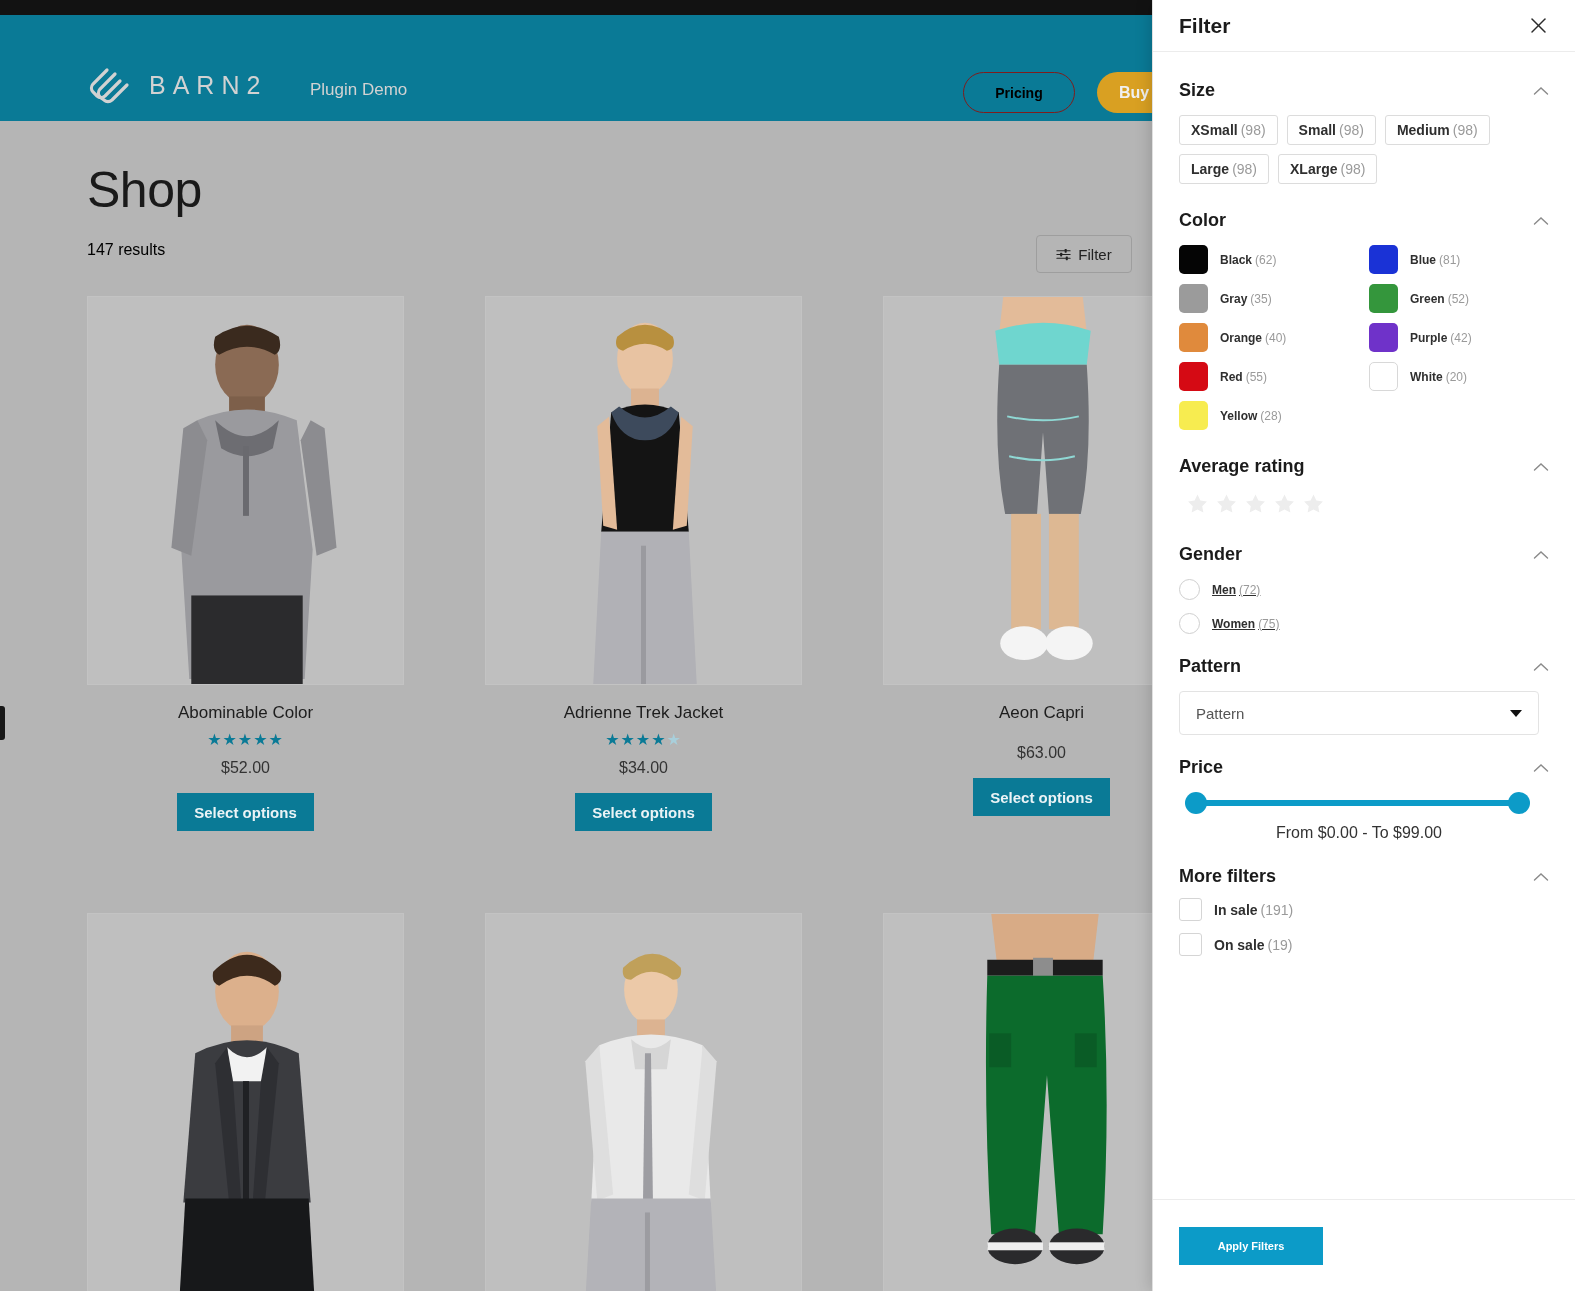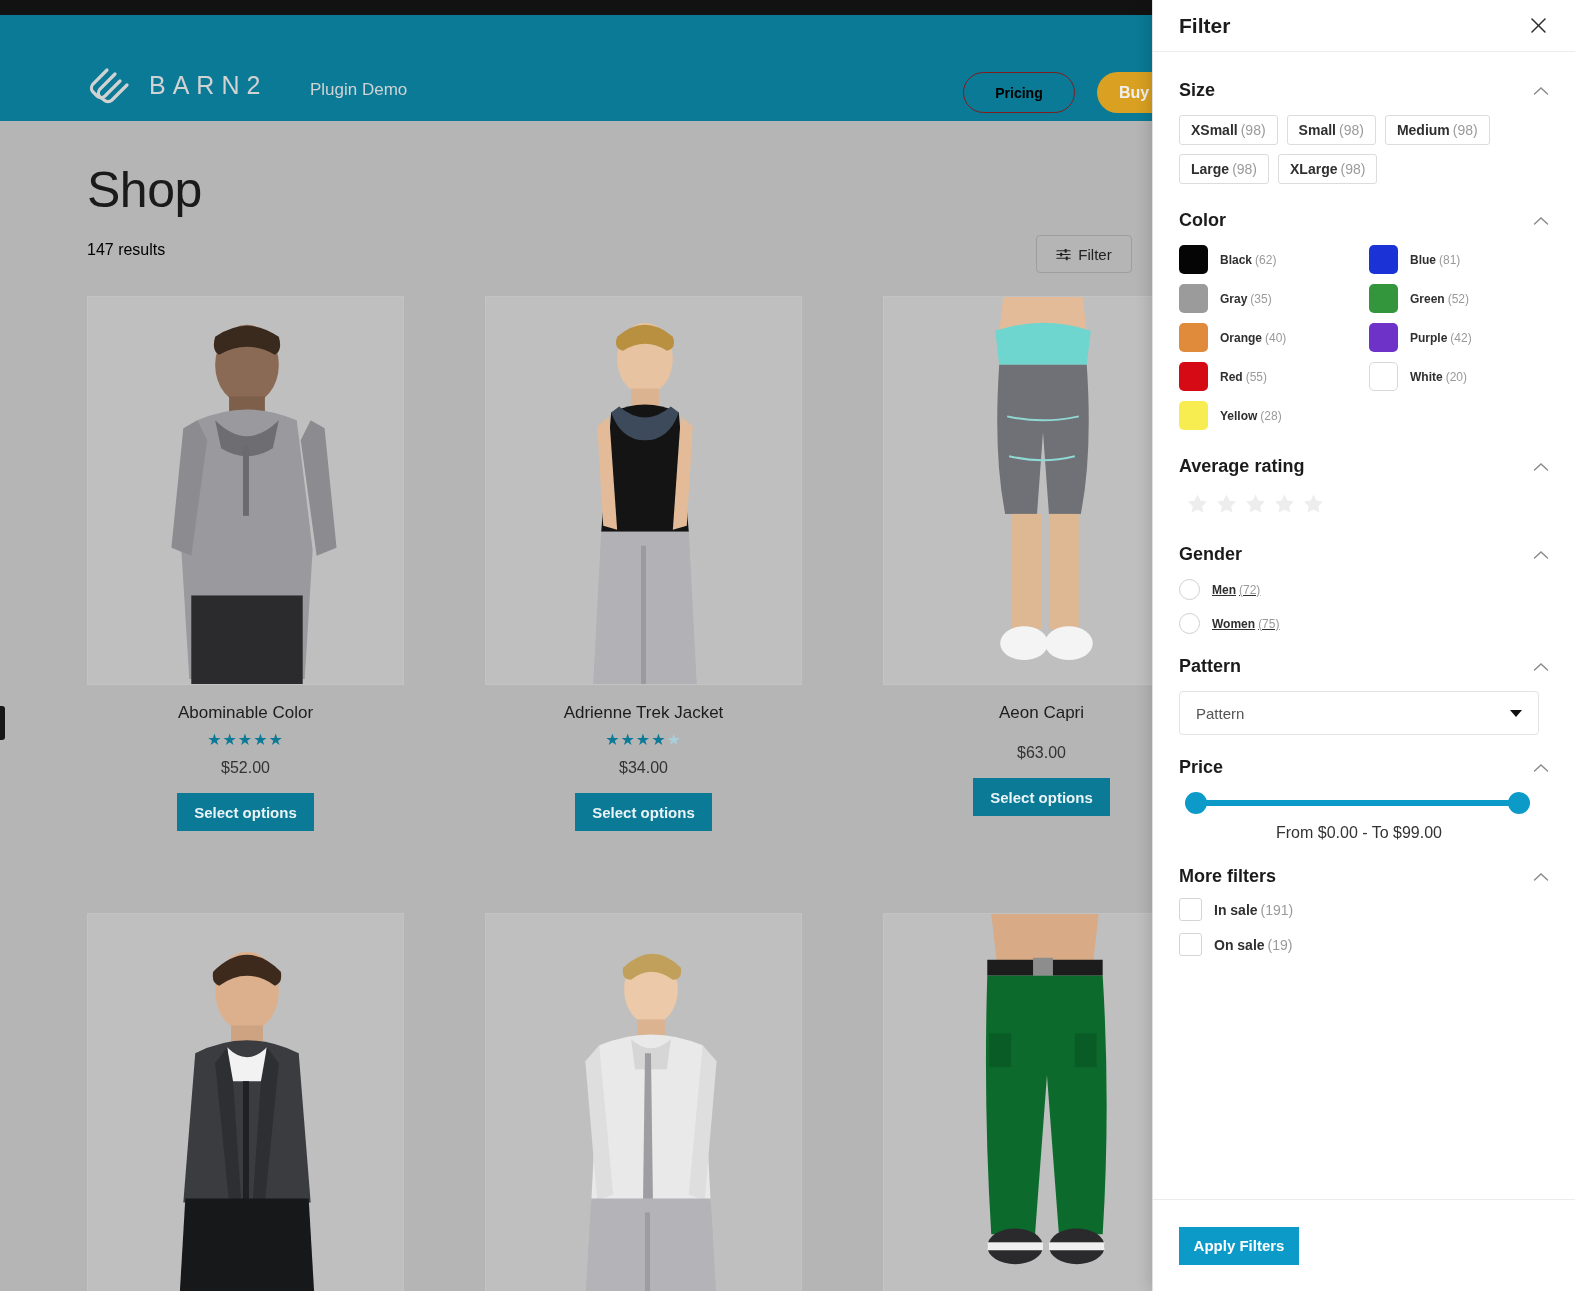--- a/index.html
+++ b/index.html
@@ -126,22 +126,22 @@
   .panel-close svg { width: 17px; height: 17px; display: block; }
 
   .panel-body {
     flex: 1 1 auto; overflow: hidden; padding: 28px 26px 0 26px;
   }
   .panel-foot {
     flex: 0 0 92px; border-top: 1px solid #ececec;
     display: flex; align-items: center; padding-left: 26px;
   }
   .apply-btn {
-    width: 120px; height: 38px; background: #0c9bc8; color: #fff;
-    font-size: 15px; font-weight: bold; border: none;
+    width: 144px; height: 38px; background: #0c9bc8; color: #fff;
+    font-size: 11px; font-weight: bold; border: none;
     display: flex; align-items: center; justify-content: center;
     white-space: nowrap; cursor: pointer;
   }
 
   .fgroup { margin-bottom: 26px; }
   .fgroup-head {
     display: flex; align-items: center; justify-content: space-between;
     cursor: pointer; margin-bottom: 14px;
   }
   .fgroup-title { font-size: 18px; font-weight: bold; color: #1b1b1b; }

